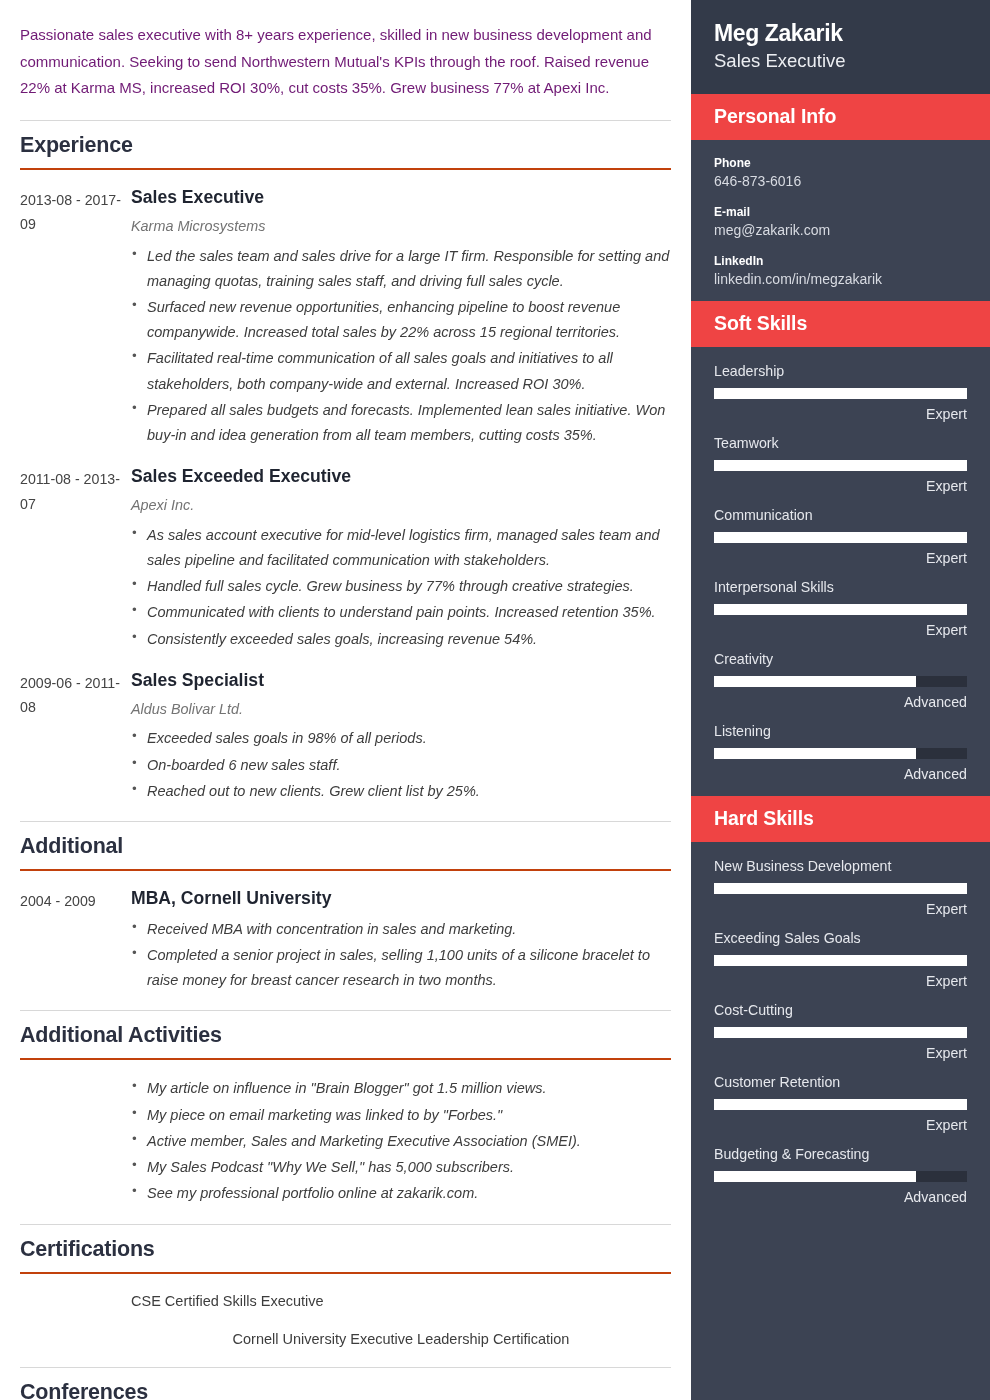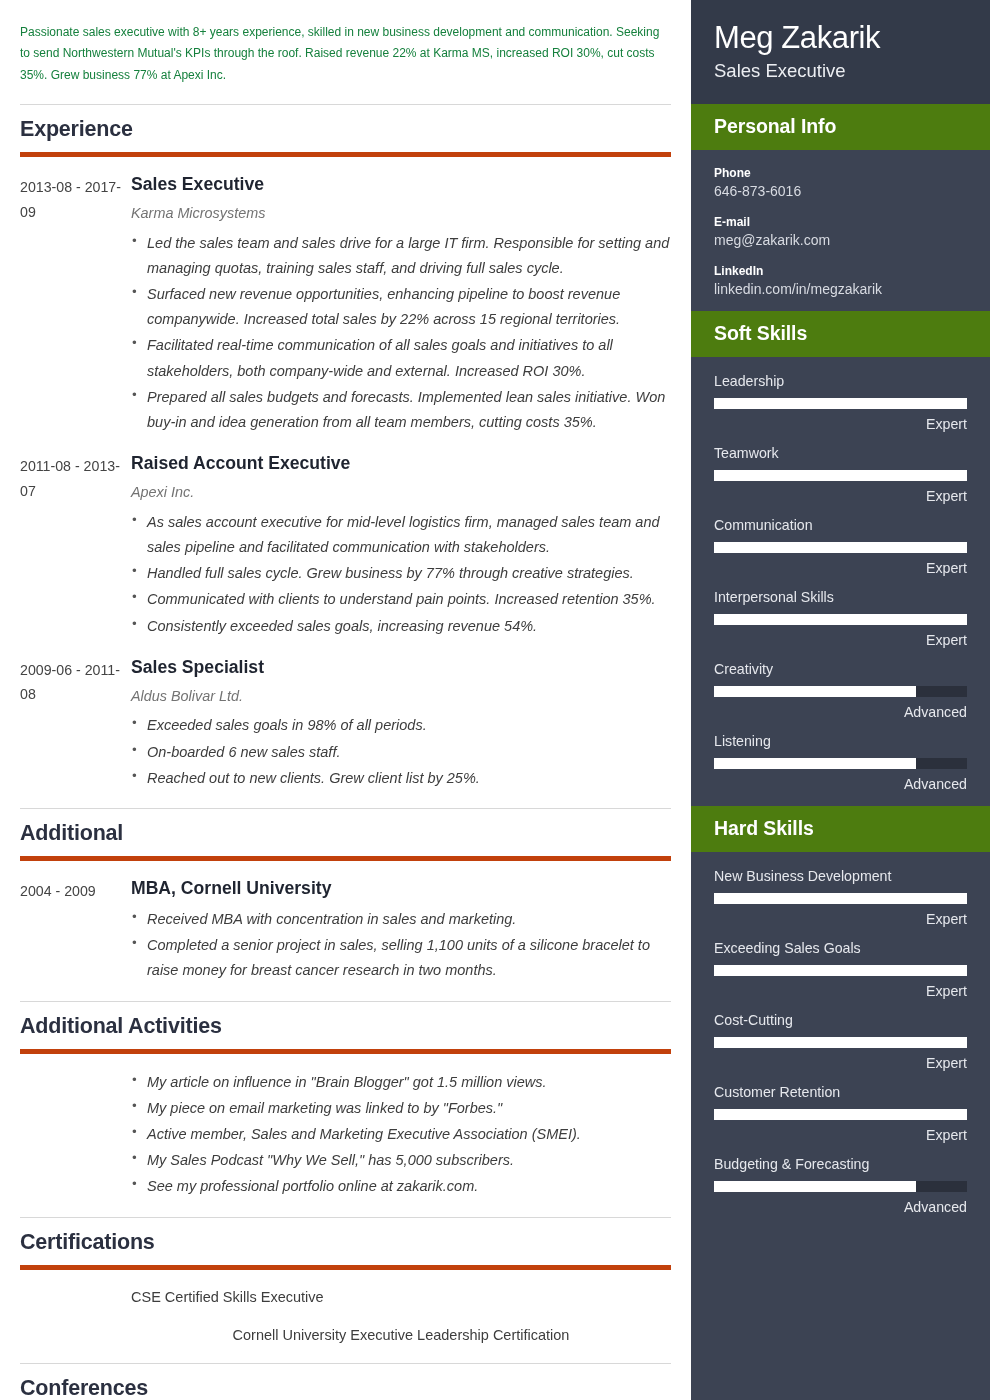--- a/index.html
+++ b/index.html
@@ -14,31 +14,31 @@
 
   
   .main-col {
     width: 691px;
     height: 1400px;
     background: #ffffff;
     padding: 22px 20px 0 20px;
   }
 
   .summary {
-    font-size: 12px;
+    font-size: 15px;
     line-height: 1.78;
-    color: #15803d;
+    color: #701a75;
     padding-bottom: 18px;
   }
 
   .section { width: 100%; }
 
   .section-head {
     border-top: 1px solid #d8d8d8;
-    border-bottom: 5px solid #c2410c;
+    border-bottom: 2px solid #c2410c;
     padding: 12px 0 10px 0;
     margin-bottom: 16px;
   }
   .section-head h2 {
     font-size: 21.5px;
     font-weight: bold;
     color: #2b3040;
     letter-spacing: -0.2px;
   }
 
@@ -98,35 +98,35 @@
   .sidebar {
     width: 299px;
     flex: 0 0 299px;
     height: 1400px;
     background: #3c4353;
     color: #ffffff;
   }
 
   .sb-header { background: #333a49; padding: 20px 23px 22px 23px; }
   .sb-name {
-    font-size: 31px;
-    font-weight: normal;
+    font-size: 23px;
+    font-weight: bold;
     line-height: 1.18;
     letter-spacing: -0.4px;
     color: #ffffff;
   }
   .sb-role {
     font-size: 18.5px;
     color: #eceef2;
     margin-top: 3px;
     font-weight: normal;
   }
 
   .sb-section-head {
-    background: #4d7c0f;
+    background: #ef4444;
     padding: 11px 23px 12px 23px;
   }
   .sb-section-head h3 {
     font-size: 19.5px;
     font-weight: bold;
     color: #ffffff;
     letter-spacing: -0.1px;
   }
 
   .sb-body { padding: 16px 23px 14px 23px; }
@@ -188,21 +188,21 @@
             <li>Surfaced new revenue opportunities, enhancing pipeline to boost revenue companywide. Increased total sales by 22% across 15 regional territories.</li>
             <li>Facilitated real-time communication of all sales goals and initiatives to all stakeholders, both company-wide and external. Increased ROI 30%.</li>
             <li>Prepared all sales budgets and forecasts. Implemented lean sales initiative. Won buy-in and idea generation from all team members, cutting costs 35%.</li>
           </ul>
         </div>
       </div>
 
       <div class="entry">
         <div class="entry-dates">2011-08 - 2013-07</div>
         <div class="entry-body">
-          <div class="entry-title">Raised Account Executive</div>
+          <div class="entry-title">Sales Exceeded Executive</div>
           <div class="entry-org">Apexi Inc.</div>
           <ul class="bullets">
             <li>As sales account executive for mid-level logistics firm, managed sales team and sales pipeline and facilitated communication with stakeholders.</li>
             <li>Handled full sales cycle. Grew business by 77% through creative strategies.</li>
             <li>Communicated with clients to understand pain points. Increased retention 35%.</li>
             <li>Consistently exceeded sales goals, increasing revenue 54%.</li>
           </ul>
         </div>
       </div>
 

